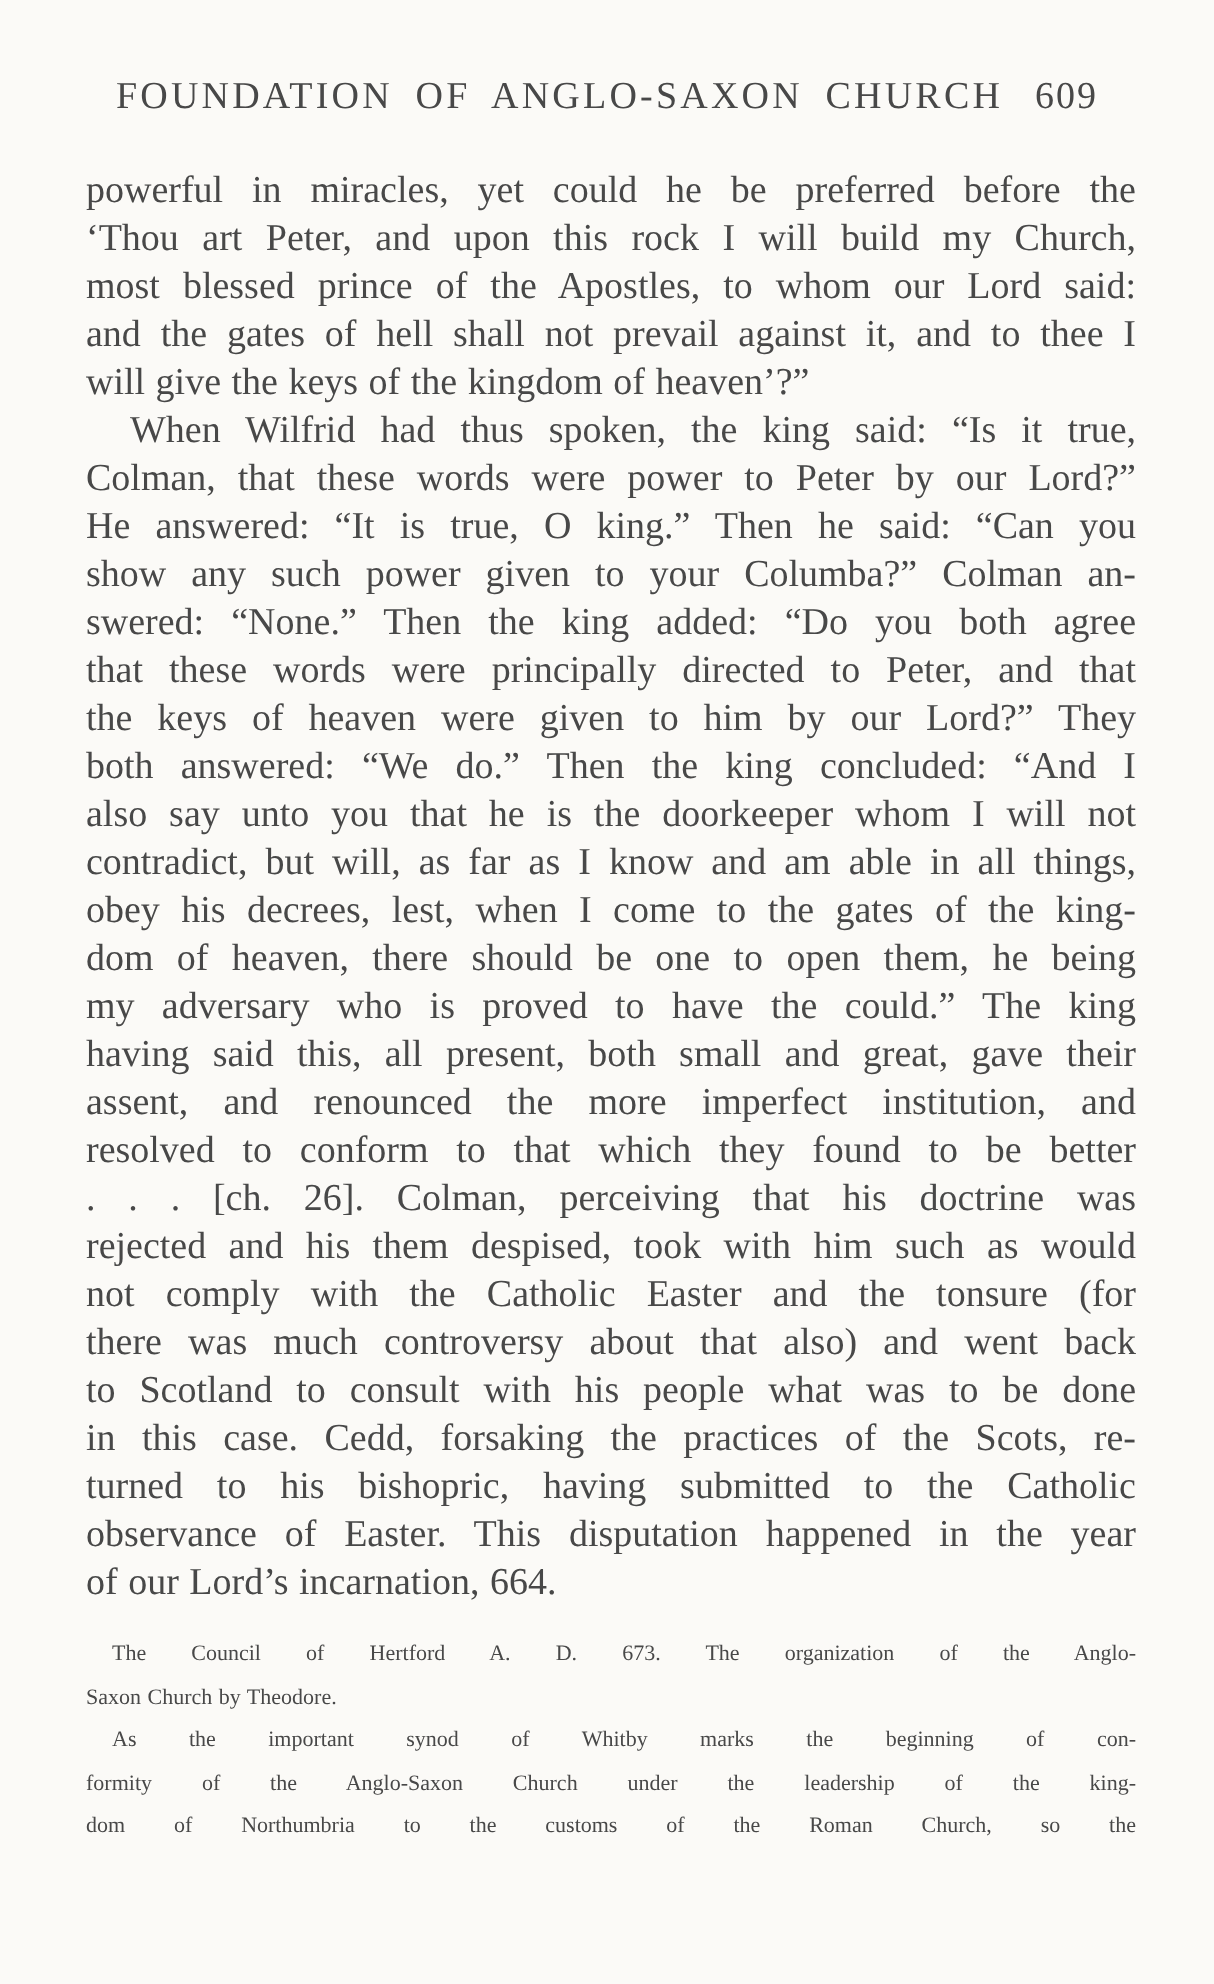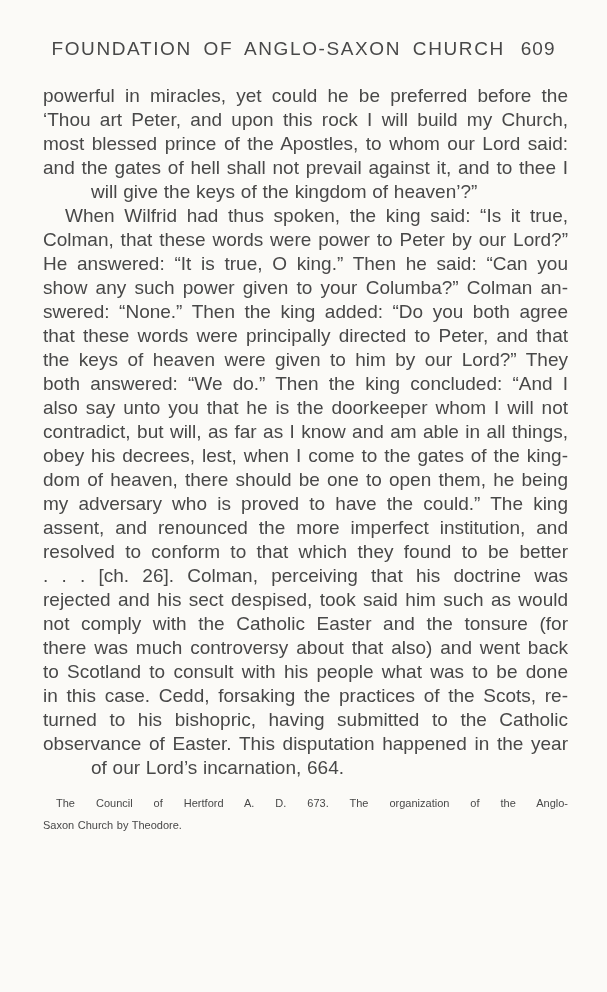--- a/index.html
+++ b/index.html
@@ -6,21 +6,21 @@
     margin: 0;
     padding: 0;
     background: #fbfaf7;
   }
   .page {
     position: relative;
     width: 607px;
     height: 992px;
     background: var(--page-bg, #fbfaf7);
     color: var(--ink, #484848);
-    font-family: Liberation Sans, sans-serif;
+    font-family: Liberation Serif, serif;
     overflow: hidden;
   }
   .running-head {
     position: absolute;
     top: 38px;
     left: 0;
     right: 0;
     text-align: center;
     font-size: 19px;
     letter-spacing: 1.6px;
@@ -41,21 +41,20 @@
   .para .line {
     font-size: 19px;
     line-height: 24px;
     text-align: justify;
     text-align-last: justify;
     word-spacing: 0.5px;
   }
   .para .line:last-child {
     text-align: center;
     text-align-last: left;
-    margin-left: 48px;
   }
   .indent-first .line:first-child {
     text-indent: 22px;
   }
   .citation {
     margin-top: 14px;
     font-size: 17.5px;
     line-height: 24px;
     text-indent: 24px;
     white-space: nowrap;
@@ -106,35 +105,41 @@
         <div class="line">show any such power given to your Columba?” Colman an-</div>
         <div class="line">swered: “None.” Then the king added: “Do you both agree</div>
         <div class="line">that these words were principally directed to Peter, and that</div>
         <div class="line">the keys of heaven were given to him by our Lord?” They</div>
         <div class="line">both answered: “We do.” Then the king concluded: “And I</div>
         <div class="line">also say unto you that he is the doorkeeper whom I will not</div>
         <div class="line">contradict, but will, as far as I know and am able in all things,</div>
         <div class="line">obey his decrees, lest, when I come to the gates of the king-</div>
         <div class="line">dom of heaven, there should be one to open them, he being</div>
         <div class="line">my adversary who is proved to have the could.” The king</div>
+        <div class="line">having said this, all present, both small and great, gave their</div>
         <div class="line">assent, and renounced the more imperfect institution, and</div>
         <div class="line">resolved to conform to that which they found to be better</div>
         <div class="line">. . . [ch. 26]. Colman, perceiving that his doctrine was</div>
-        <div class="line">rejected and his sect despised, took said him such as would</div>
+        <div class="line">rejected and his them despised, took with him such as would</div>
         <div class="line">not comply with the Catholic Easter and the tonsure (for</div>
         <div class="line">there was much controversy about that also) and went back</div>
         <div class="line">to Scotland to consult with his people what was to be done</div>
         <div class="line">in this case. Cedd, forsaking the practices of the Scots, re-</div>
         <div class="line">turned to his bishopric, having submitted to the Catholic</div>
         <div class="line">observance of Easter. This disputation happened in the year</div>
         <div class="line">of our Lord’s incarnation, 664.</div>
       </section>
 
 
     <div class="notes">
       <section class="note">
           <div class="line">The Council of Hertford A. D. 673. The organization of the Anglo-</div>
           <div class="line">Saxon Church by Theodore.</div>
         </section>
+      <section class="note continues">
+          <div class="line">As the important synod of Whitby marks the beginning of con-</div>
+          <div class="line">formity of the Anglo-Saxon Church under the leadership of the king-</div>
+          <div class="line">dom of Northumbria to the customs of the Roman Church, so the</div>
+        </section>
     </div>
 
   </div>
 </div>
 
 </body></html>

